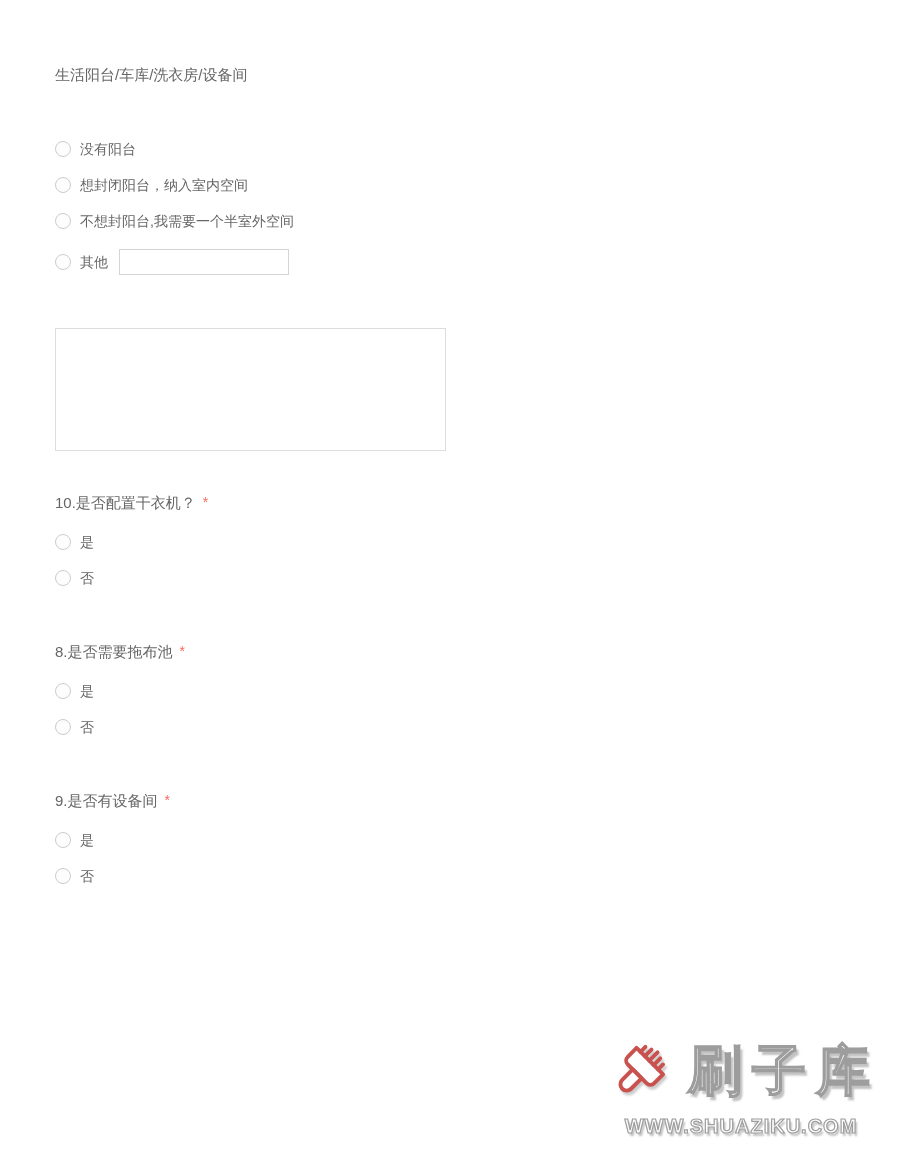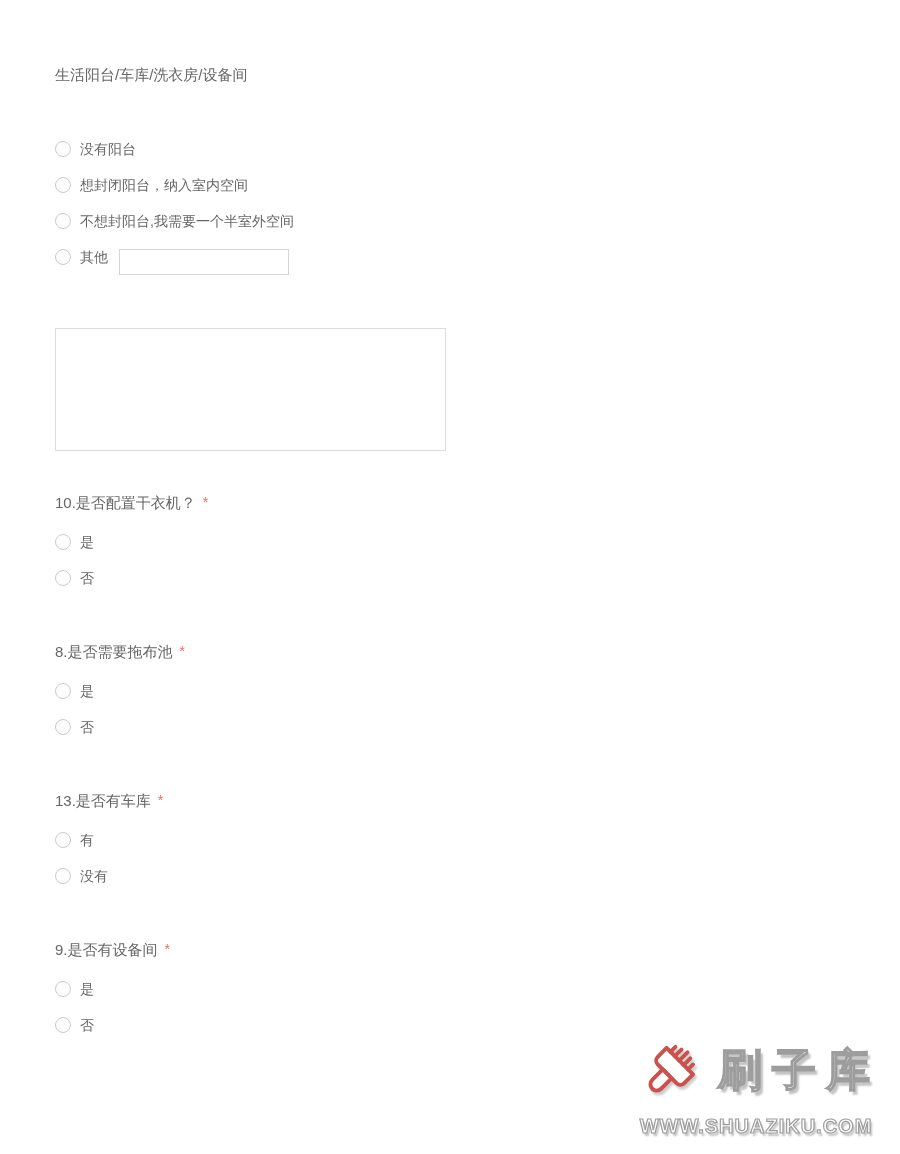--- a/index.html
+++ b/index.html
@@ -30,20 +30,21 @@
     margin-bottom: 22px;
   }
   .req {
     color: #fa6b5f;
     font-size: 14px;
     margin-left: 7px;
     vertical-align: 1px;
   }
   .option-row {
     display: flex;
+    align-items: center;
     height: 16px;
     margin-bottom: 20px;
   }
   .option-row.tall { height: 26px; margin-bottom: 0; }
   .radio {
     width: 16px; height: 16px;
     border: 1px solid #cccccc;
     border-radius: 50%;
     background: #fdfdfd;
     flex: 0 0 16px;
@@ -95,21 +96,21 @@
   }
   .wm-top {
     display: flex;
     align-items: center;
   }
   .brush-icon {
     filter: drop-shadow(2px 3px 1px rgba(110,110,110,0.35));
     flex: 0 0 auto;
   }
   .wm-brand {
-    font-size: 44px;
+    font-size: 54px;
     font-weight: bold;
     letter-spacing: 10px;
     color: #ffffff;
     margin-left: 8px;
     line-height: 1;
     -webkit-text-stroke: 1.5px #9d9d9d;
     text-shadow: 3px 4px 2px rgba(120,120,120,0.45);
     white-space: nowrap;
   }
   .wm-url {
@@ -171,31 +172,20 @@
     <div class="option-row">
       <span class="radio"></span>
       <span class="option-label">是</span>
     </div>
     <div class="option-row">
       <span class="radio"></span>
       <span class="option-label">否</span>
     </div>
   </div>
 
-  <div class="question">
-    <div class="q-title"><span>13.是否有车库</span><span class="req">*</span></div>
-    <div class="option-row">
-      <span class="radio"></span>
-      <span class="option-label">有</span>
-    </div>
-    <div class="option-row">
-      <span class="radio"></span>
-      <span class="option-label">没有</span>
-    </div>
-  </div>
 
   <div class="question">
     <div class="q-title"><span>9.是否有设备间</span><span class="req">*</span></div>
     <div class="option-row">
       <span class="radio"></span>
       <span class="option-label">是</span>
     </div>
     <div class="option-row">
       <span class="radio"></span>
       <span class="option-label">否</span>

